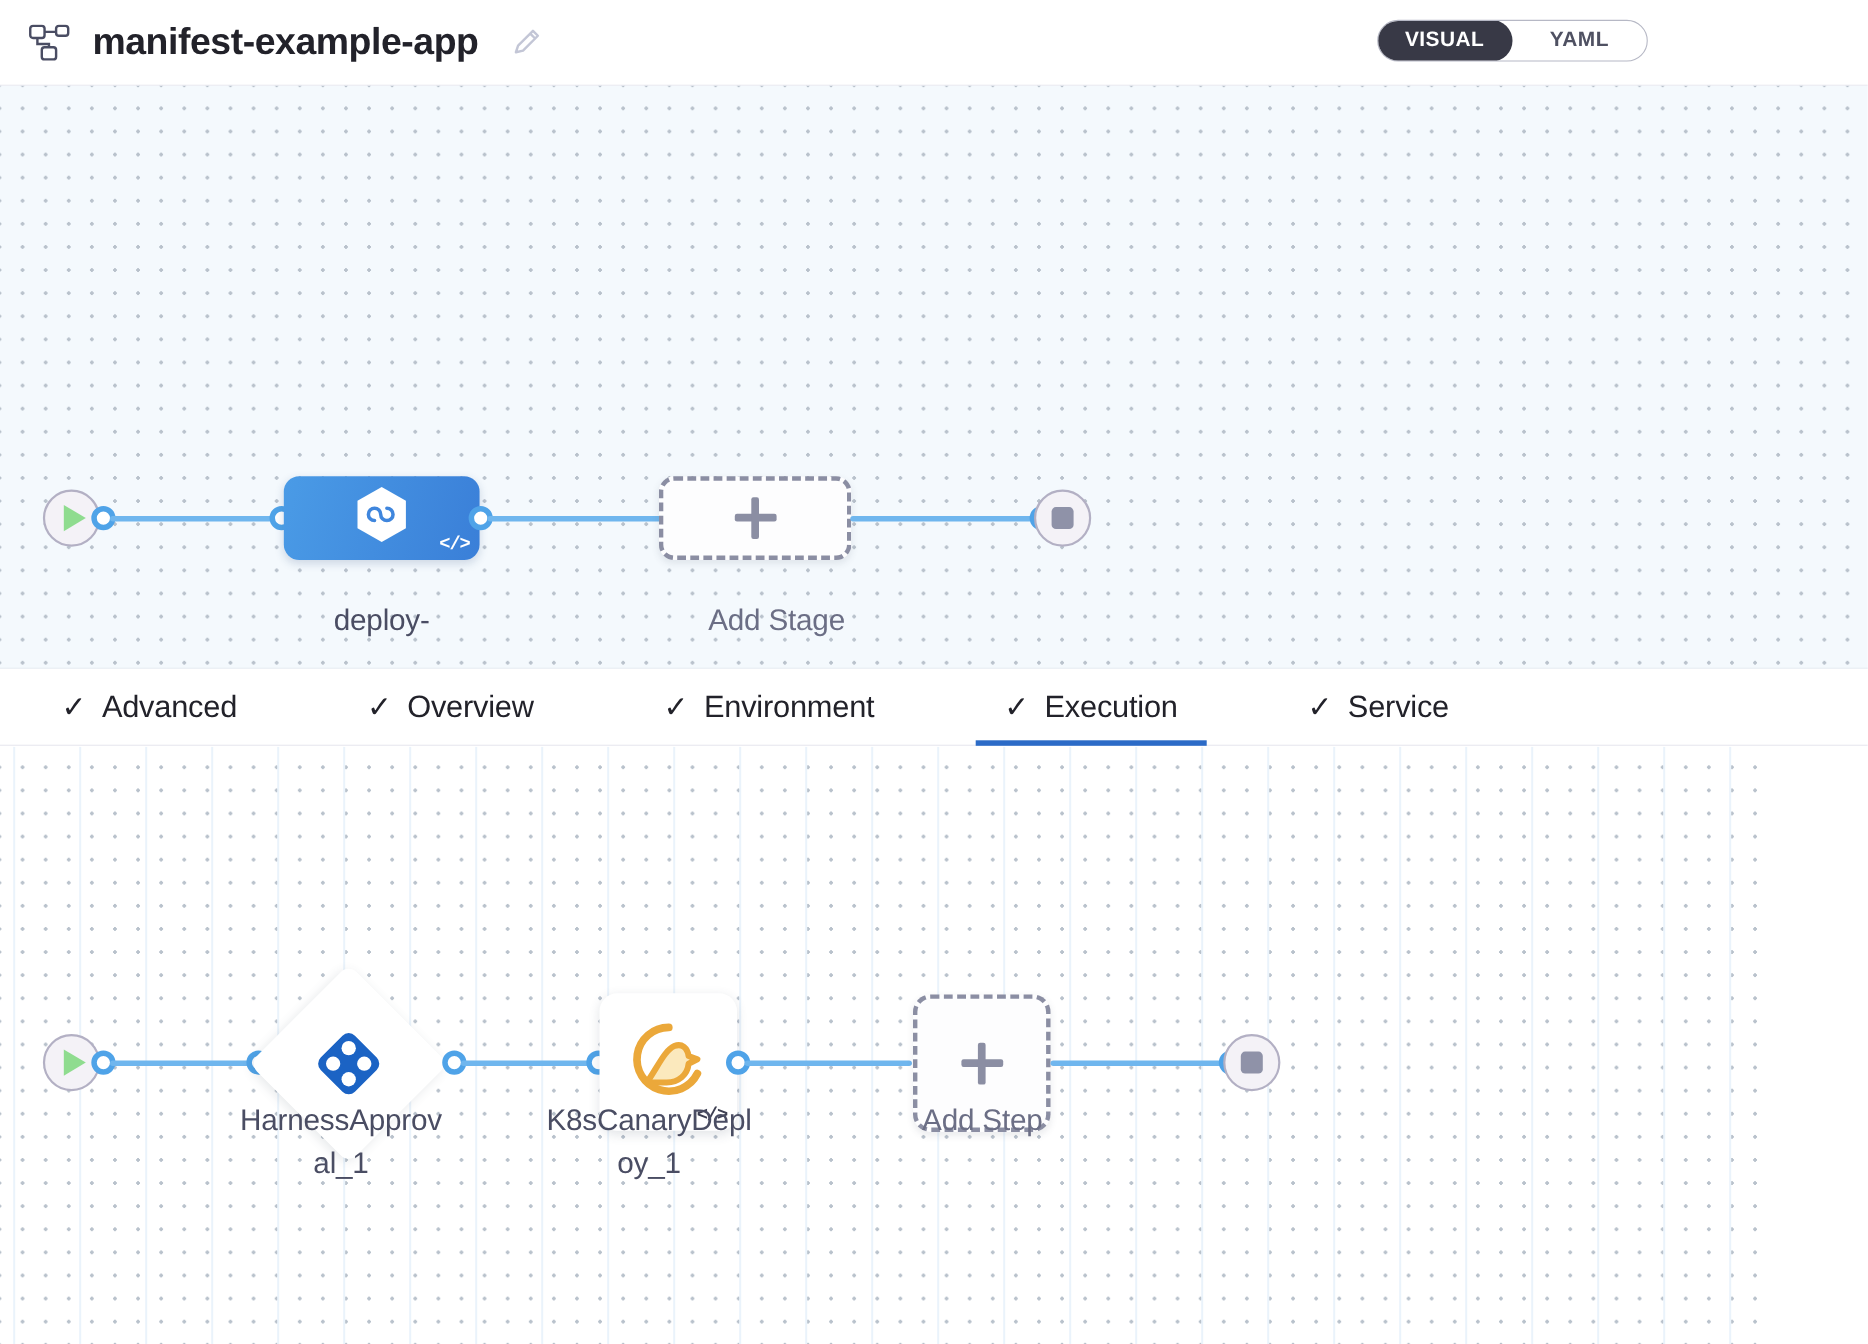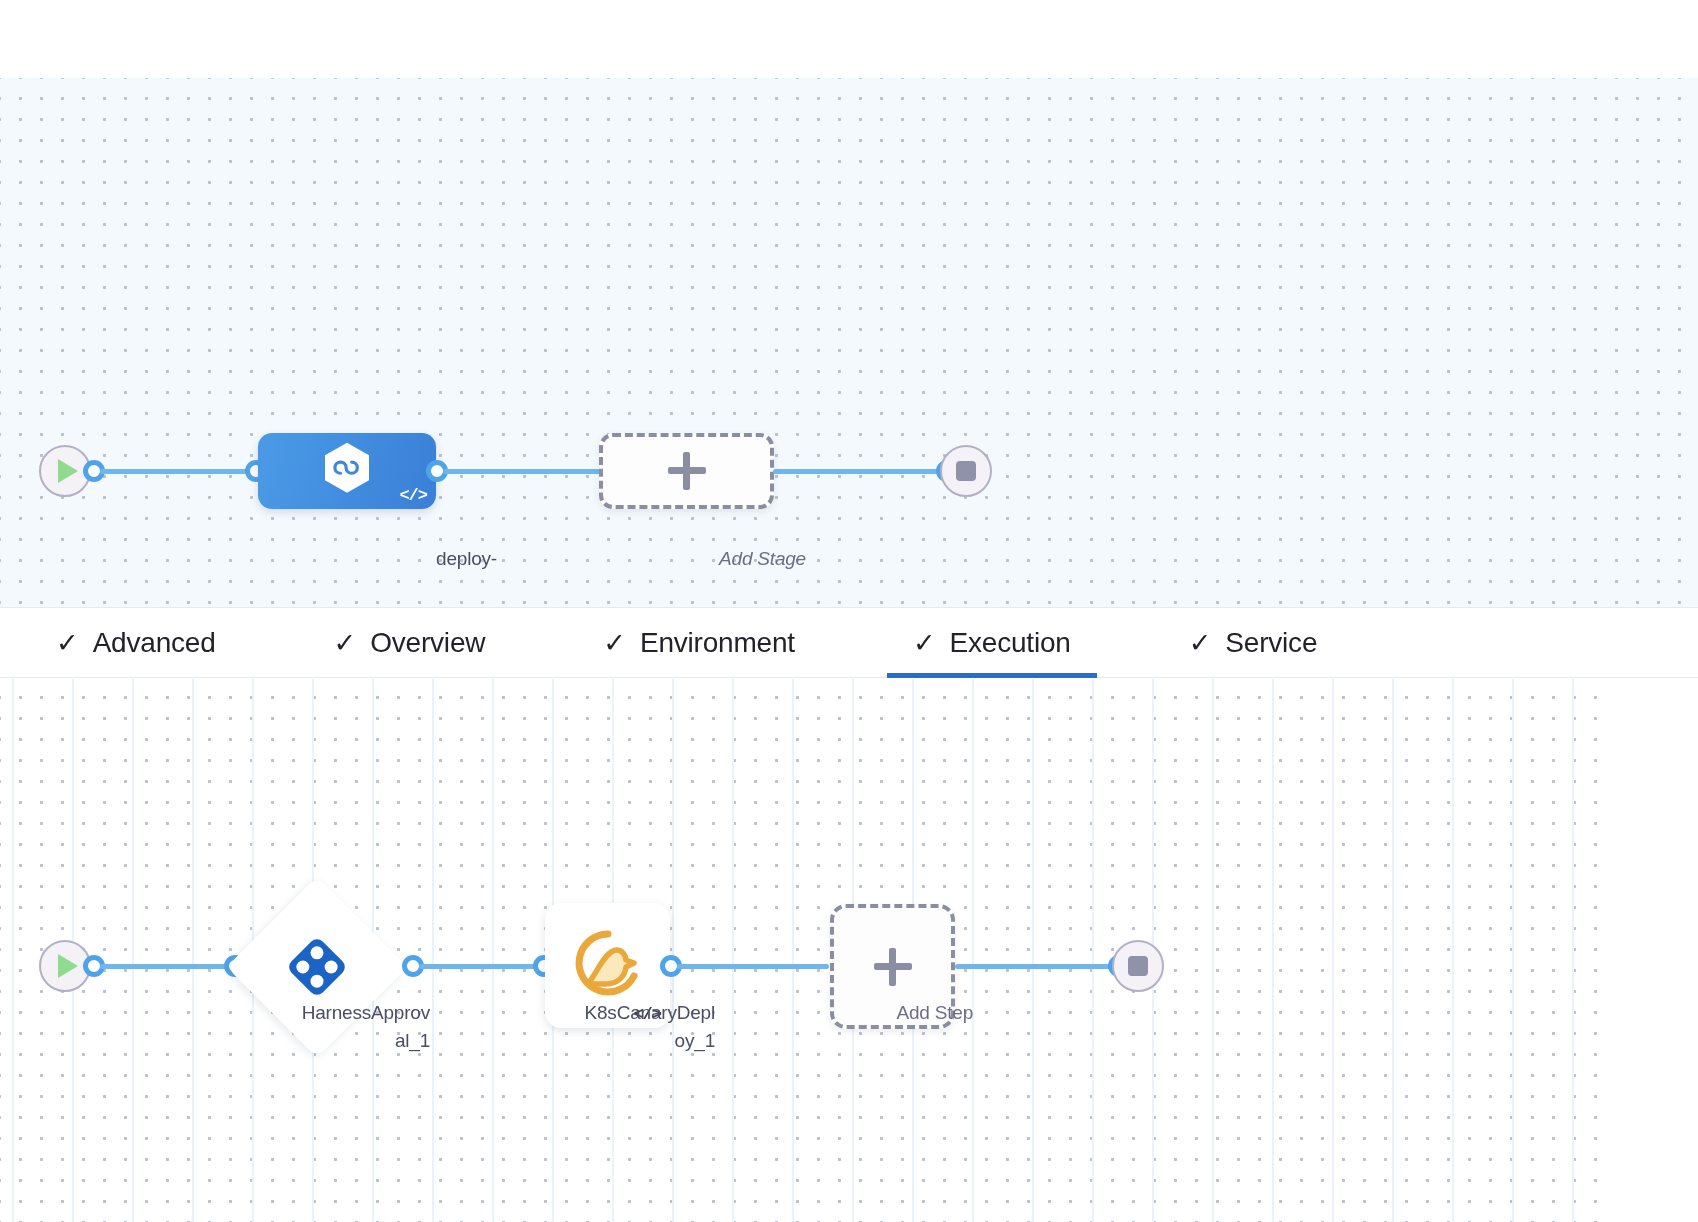--- a/index.html
+++ b/index.html
@@ -169,31 +169,56 @@
     cursor: pointer;
   }
   .square-node .bird-icon {
     position: absolute; left: 50%; top: 48%;
     transform: translate(-50%, -50%);
     width: 72px; height: 72px;
   }
 
   
   .node-label {
-    position: absolute; text-align: right;
-    font-size: 19px; color: #4a4d63; line-height: 1.45;
+    position: absolute; text-align: center;
+    font-size: 27px; color: #4a4d63; line-height: 1.45;
     letter-spacing: -0.2px; pointer-events: none;
   }
   .node-label.muted { color: #6b6e85; }
 </style>
 </head>
 <body>
 
 <div class="app">
 
+  <div class="header">
+    <div class="header-left">
+      <span class="pipeline-icon">
+        <svg viewBox="0 0 40 34" width="40" height="34">
+          <rect x="1.5" y="1.5" width="13" height="11" rx="2.5" fill="none" stroke="#4a4d63" stroke-width="2.2"></rect>
+          <rect x="25" y="1.5" width="11" height="9" rx="2.5" fill="none" stroke="#4a4d63" stroke-width="2.2"></rect>
+          <rect x="12" y="21" width="13" height="11" rx="2.5" fill="none" stroke="#4a4d63" stroke-width="2.2"></rect>
+          <path d="M14.5 7 H25" fill="none" stroke="#4a4d63" stroke-width="2.2"></path>
+          <path d="M8 12.5 V18 H18.5 V21" fill="none" stroke="#4a4d63" stroke-width="2.2"></path>
+        </svg>
+      </span>
+      <span class="page-title">manifest-example-app</span>
+      <span class="edit-pencil">
+        <svg viewBox="0 0 30 30" width="30" height="30">
+          <path d="M6 23.5 L8 17.5 L21.5 4 L26 8.5 L12.5 22 Z" fill="none" stroke="#c3c6d6" stroke-width="2.2" stroke-linejoin="round"></path>
+          <path d="M19 6.5 L23.5 11" fill="none" stroke="#c3c6d6" stroke-width="2.2"></path>
+        </svg>
+      </span>
+    </div>
+
+    <div class="mode-toggle">
+      <div class="mode-opt active">VISUAL</div>
+      <div class="mode-opt">YAML</div>
+    </div>
+  </div>
 
   <div class="stage-canvas">
 
     <div class="terminal" style="left:39px; top:367px;">
       <span class="play-tri"></span>
     </div>
     <div class="port" style="left:83px; top:382px;"></div>
 
     <div class="edge" style="left:100px; top:391px; width:155px;"></div>
     <div class="port" style="left:245px; top:382px;"></div>
@@ -212,21 +237,21 @@
 
     <div class="node-label" style="left:197px; top:467px; width:300px;">
       <div>deploy-</div>
     </div>
 
     <div class="edge" style="left:443px; top:391px; width:160px;"></div>
 
     <div class="add-node stage-size" style="left:599px; top:355px;">
       <span class="plus"></span>
     </div>
-    <div class="node-label muted" style="left:566px; top:467px; width:240px;font-style:italic;">Add Stage</div>
+    <div class="node-label muted" style="left:586px; top:467px; width:240px;">Add Stage</div>
 
     <div class="edge" style="left:773px; top:391px; width:175px;"></div>
     <div class="port" style="left:936px; top:382px;"></div>
 
     <div class="terminal" style="left:940px; top:367px;">
       <span class="stop-sq"></span>
     </div>
   </div>
 
   <div class="tabs">

